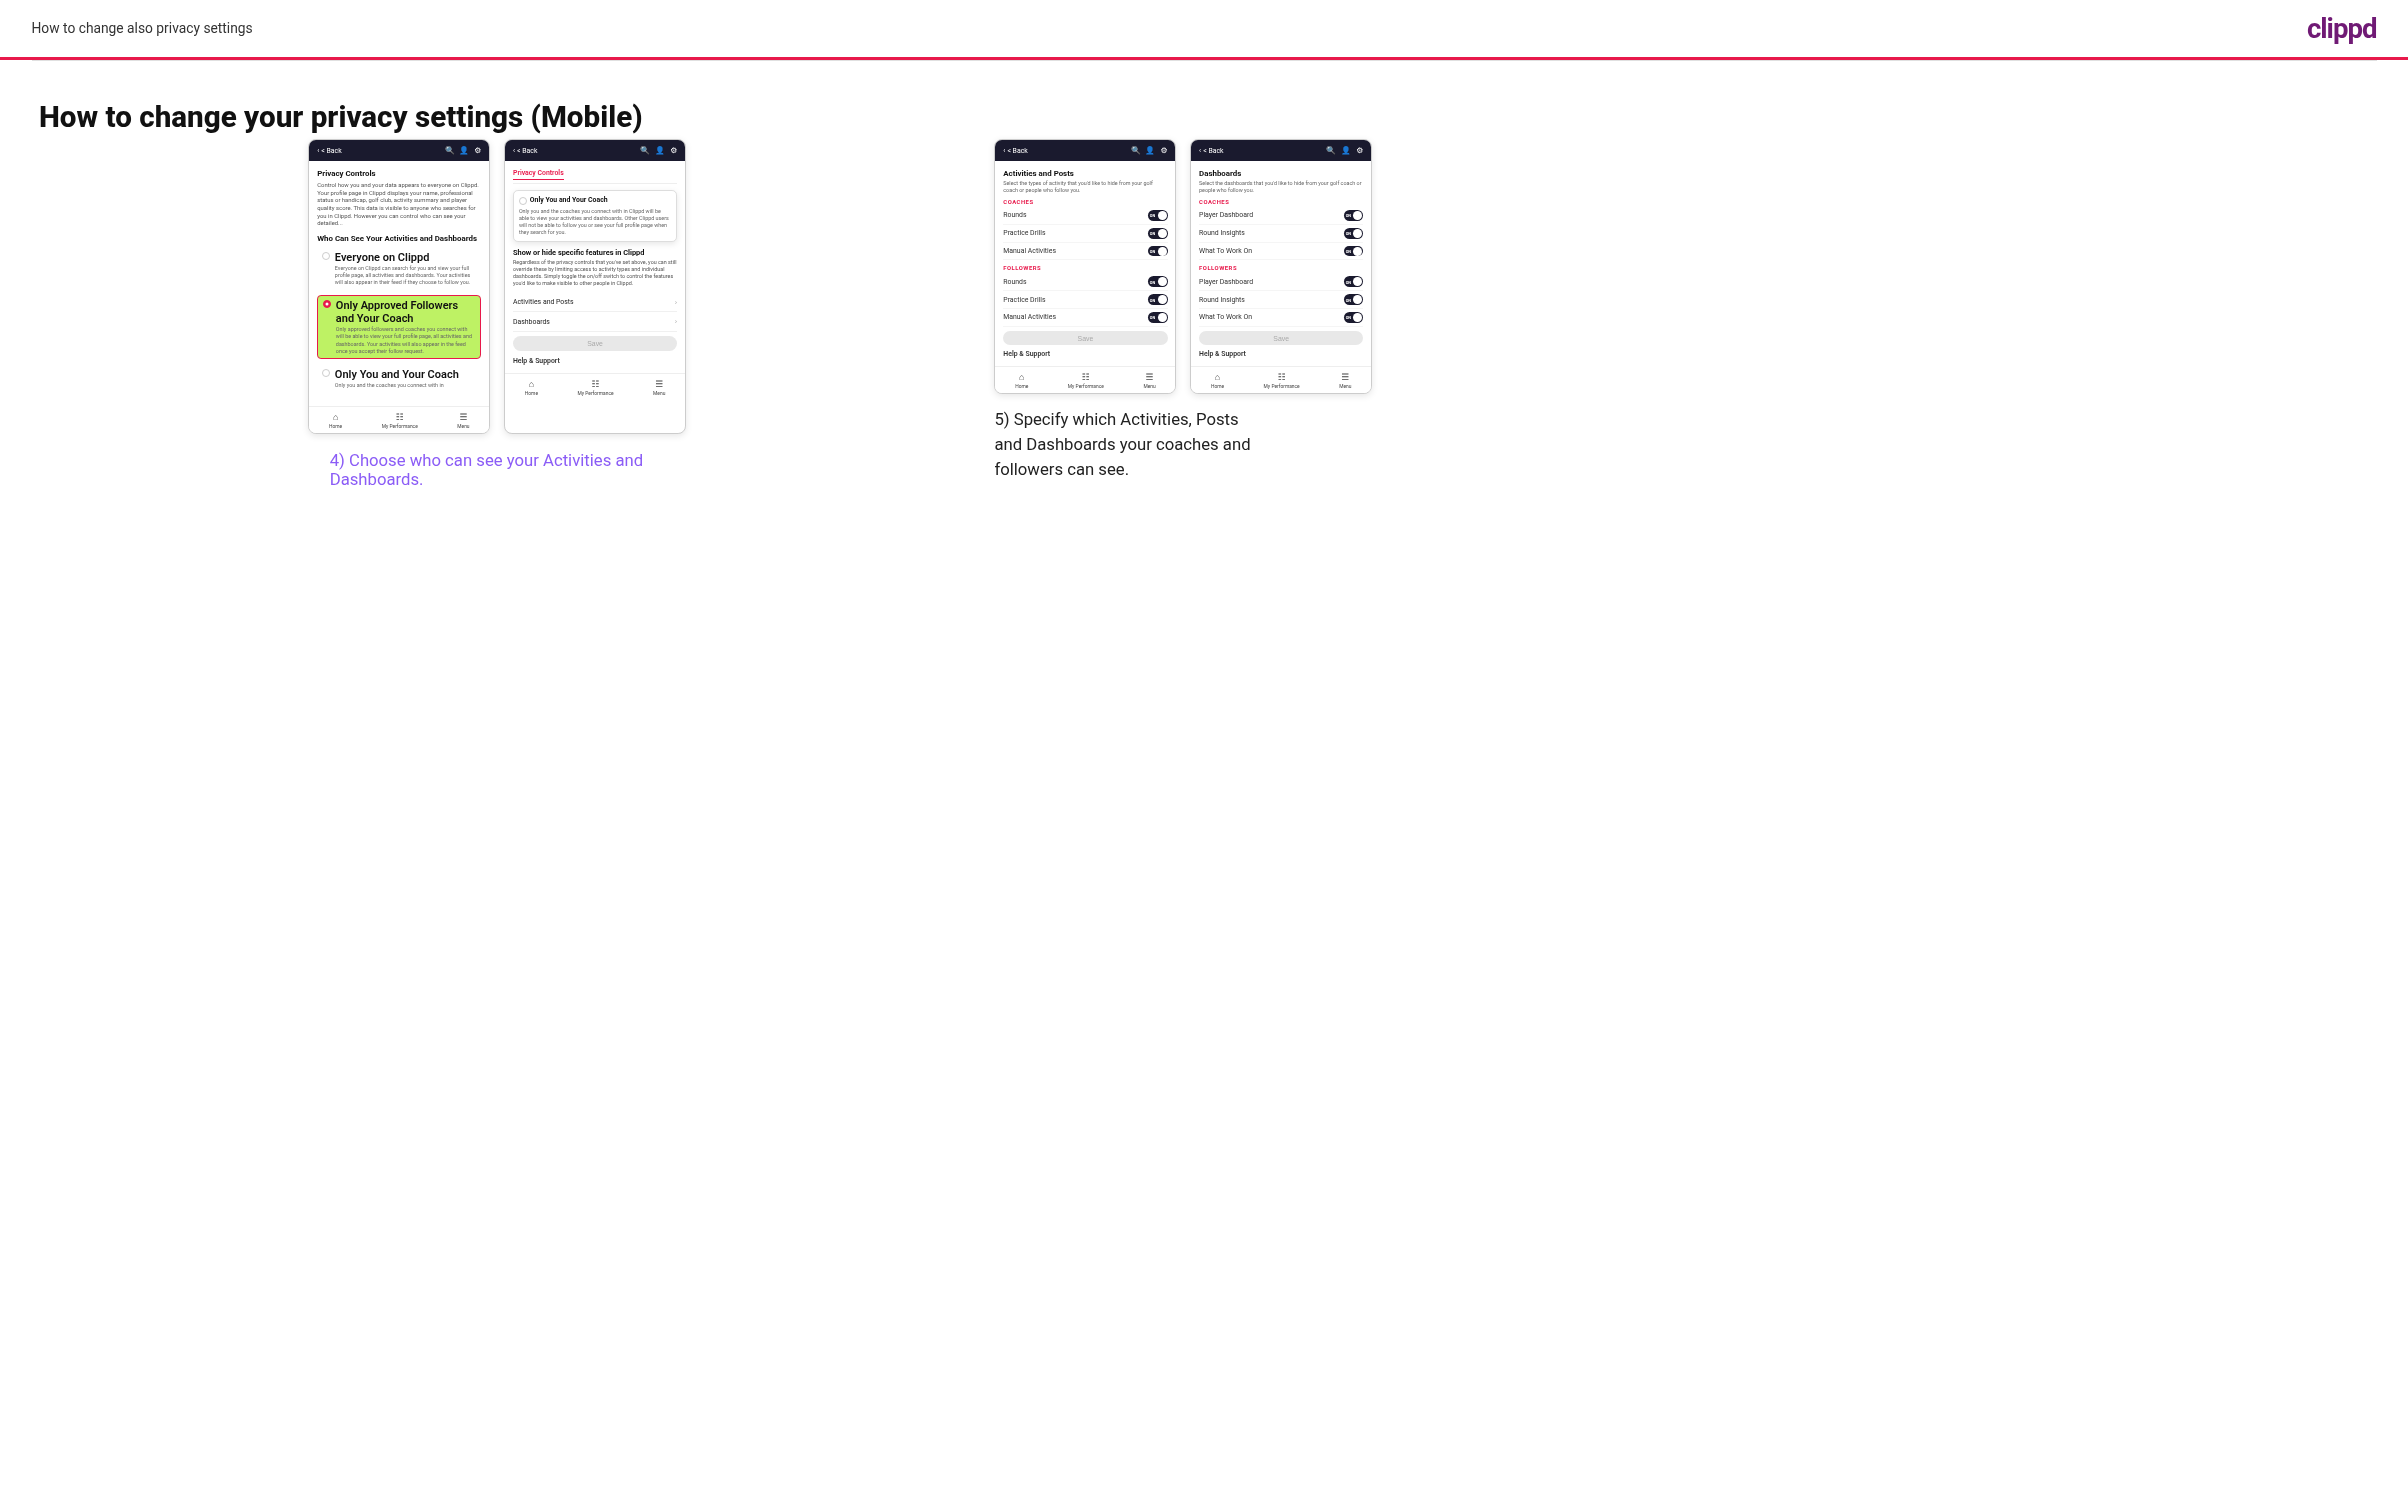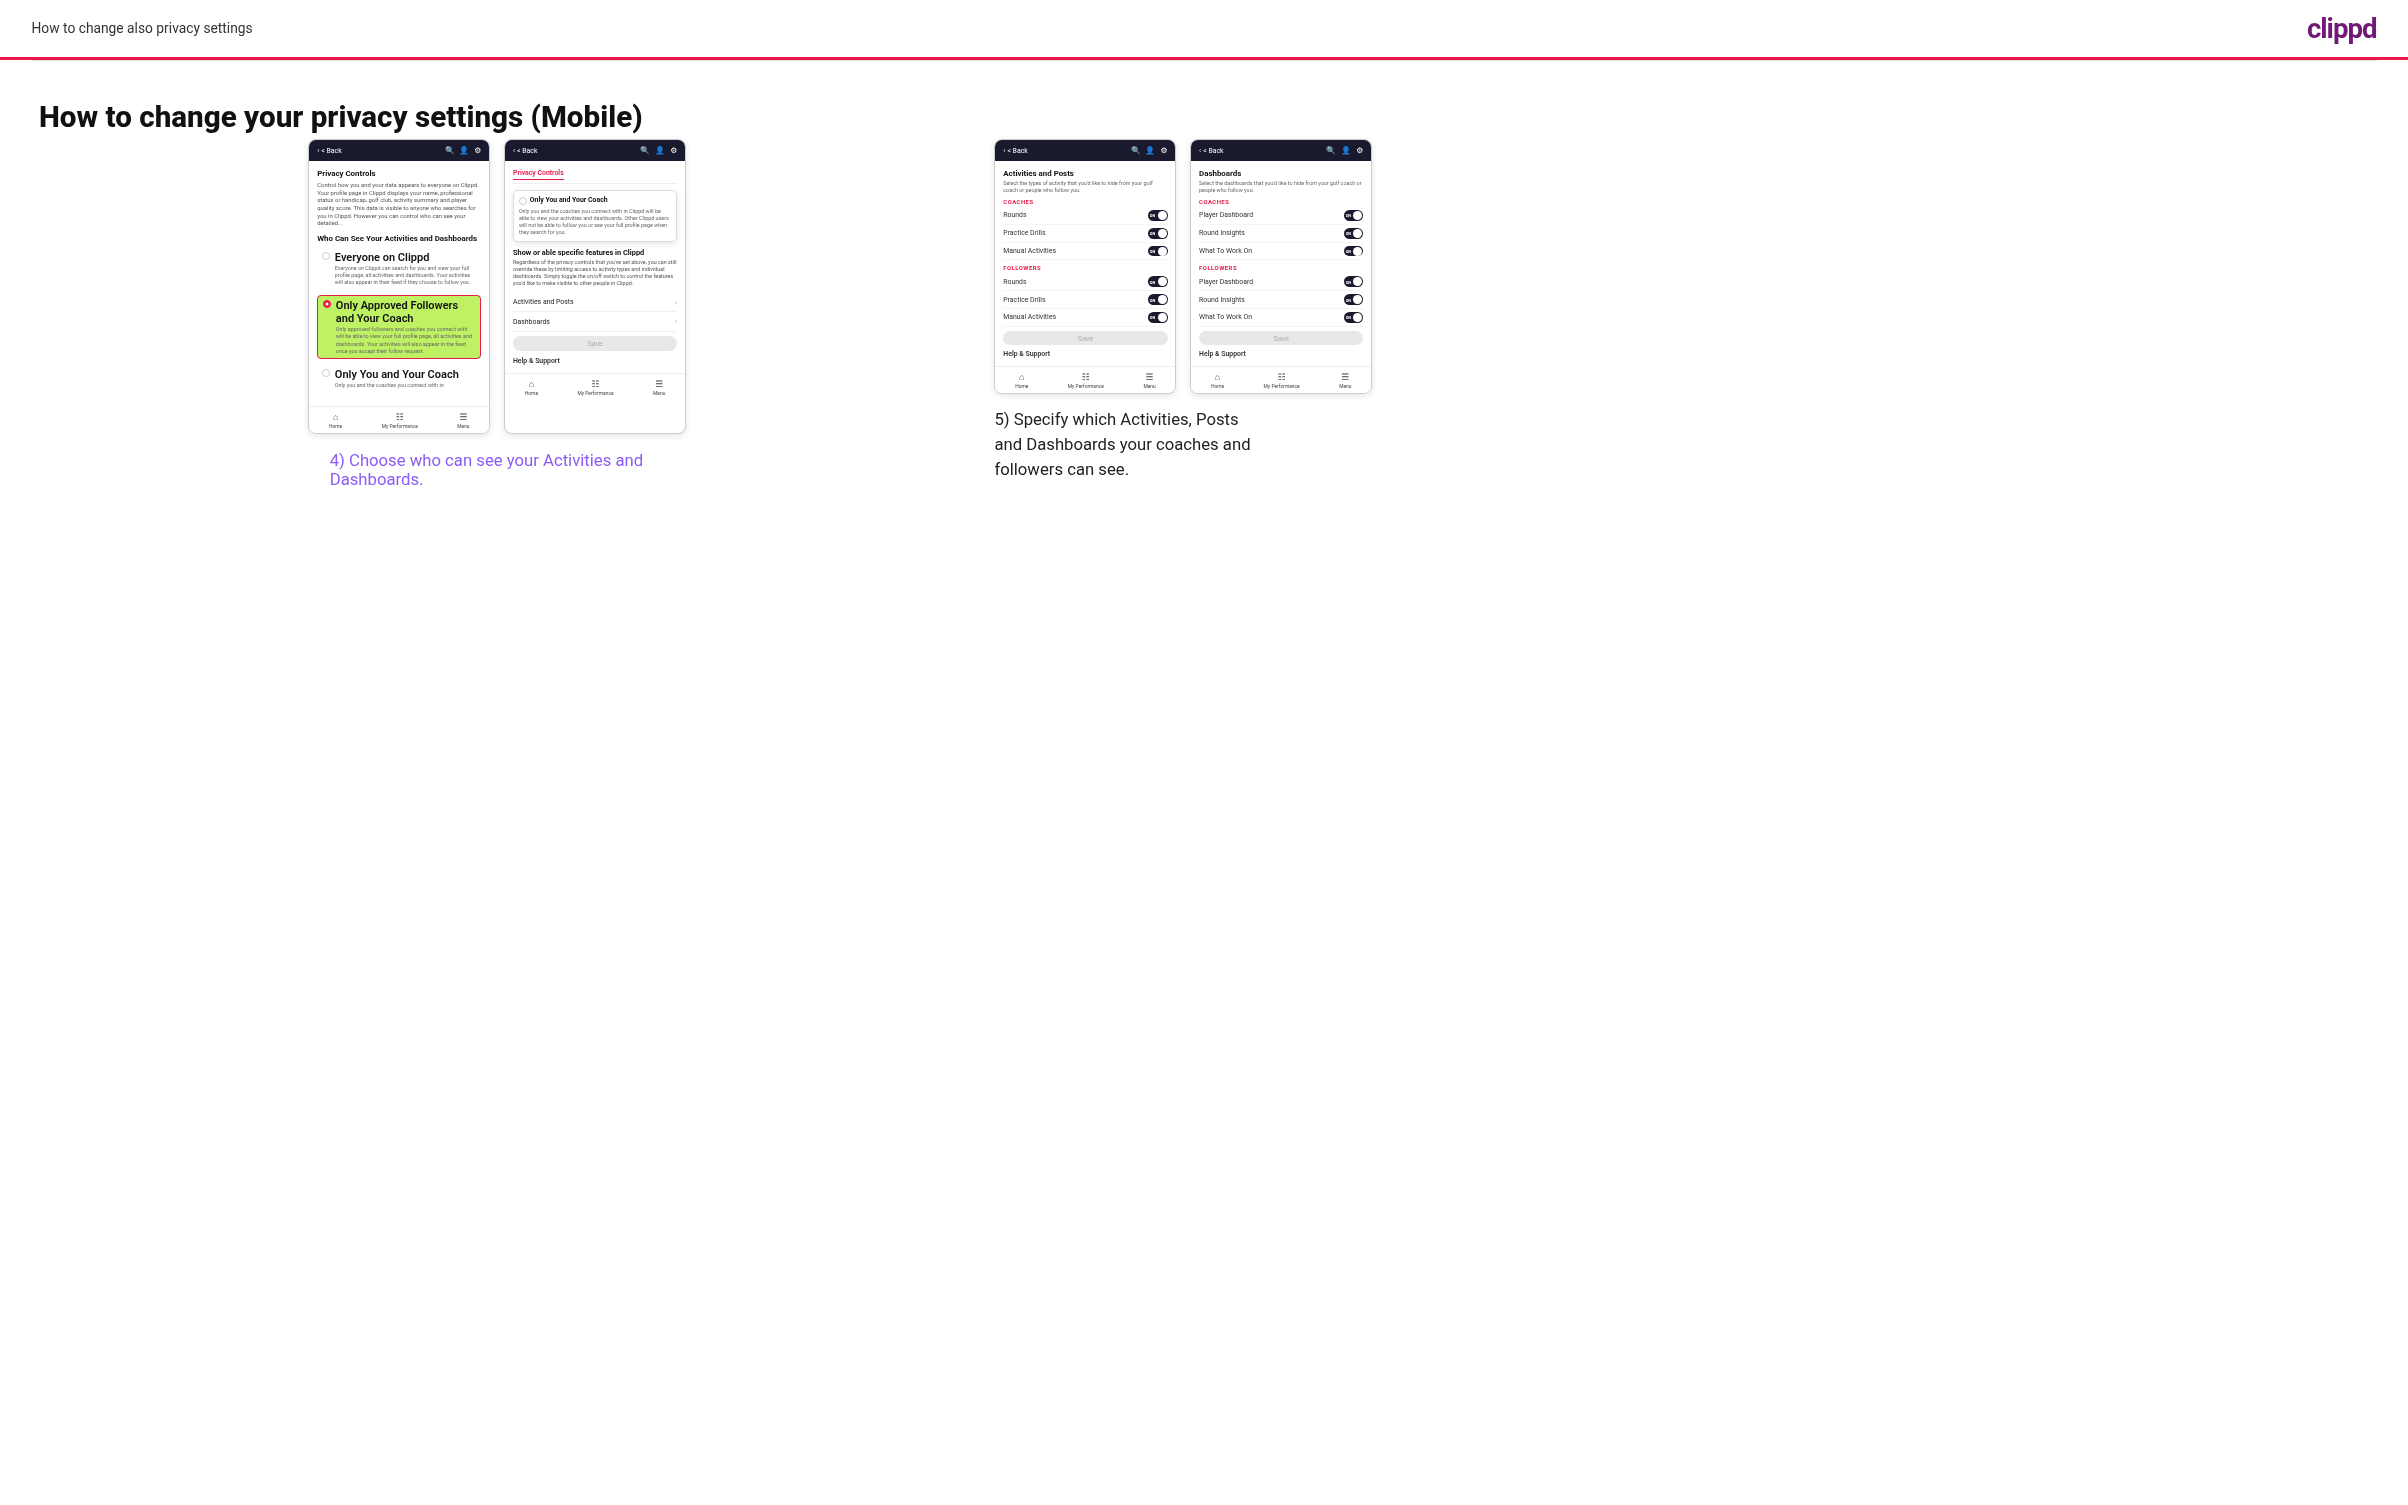--- a/index.html
+++ b/index.html
@@ -507,21 +507,21 @@
                 <div class="tooltip-radio-row">
                   <div class="radio-circle" style="border-color:#ccc;"></div>
                   <span>Only You and Your Coach</span>
                 </div>
               </div>
               <div class="tooltip-content">Only you and the coaches you connect with in Clippd will be able to view your activities and dashboards. Other Clippd users will not be able to follow you or see your full profile page when they search for you.</div>
             </div>
 
             
             <div class="show-hide-section">
-              <div class="show-hide-title">Show or able specific features in Clippd</div>
+              <div class="show-hide-title">Show or hide specific features in Clippd</div>
               <div class="show-hide-desc">Regardless of the privacy controls that you've set above, you can still override these by limiting access to activity types and individual dashboards. Simply toggle the on/off switch to control the features you'd like to make visible to other people in Clippd.</div>
             </div>
 
             
             <div class="list-item-arrow">
               <span class="list-item-label">Activities and Posts</span>
               <span class="arrow-icon">›</span>
             </div>
             <div class="list-item-arrow">
               <span class="list-item-label">Dashboards</span>

